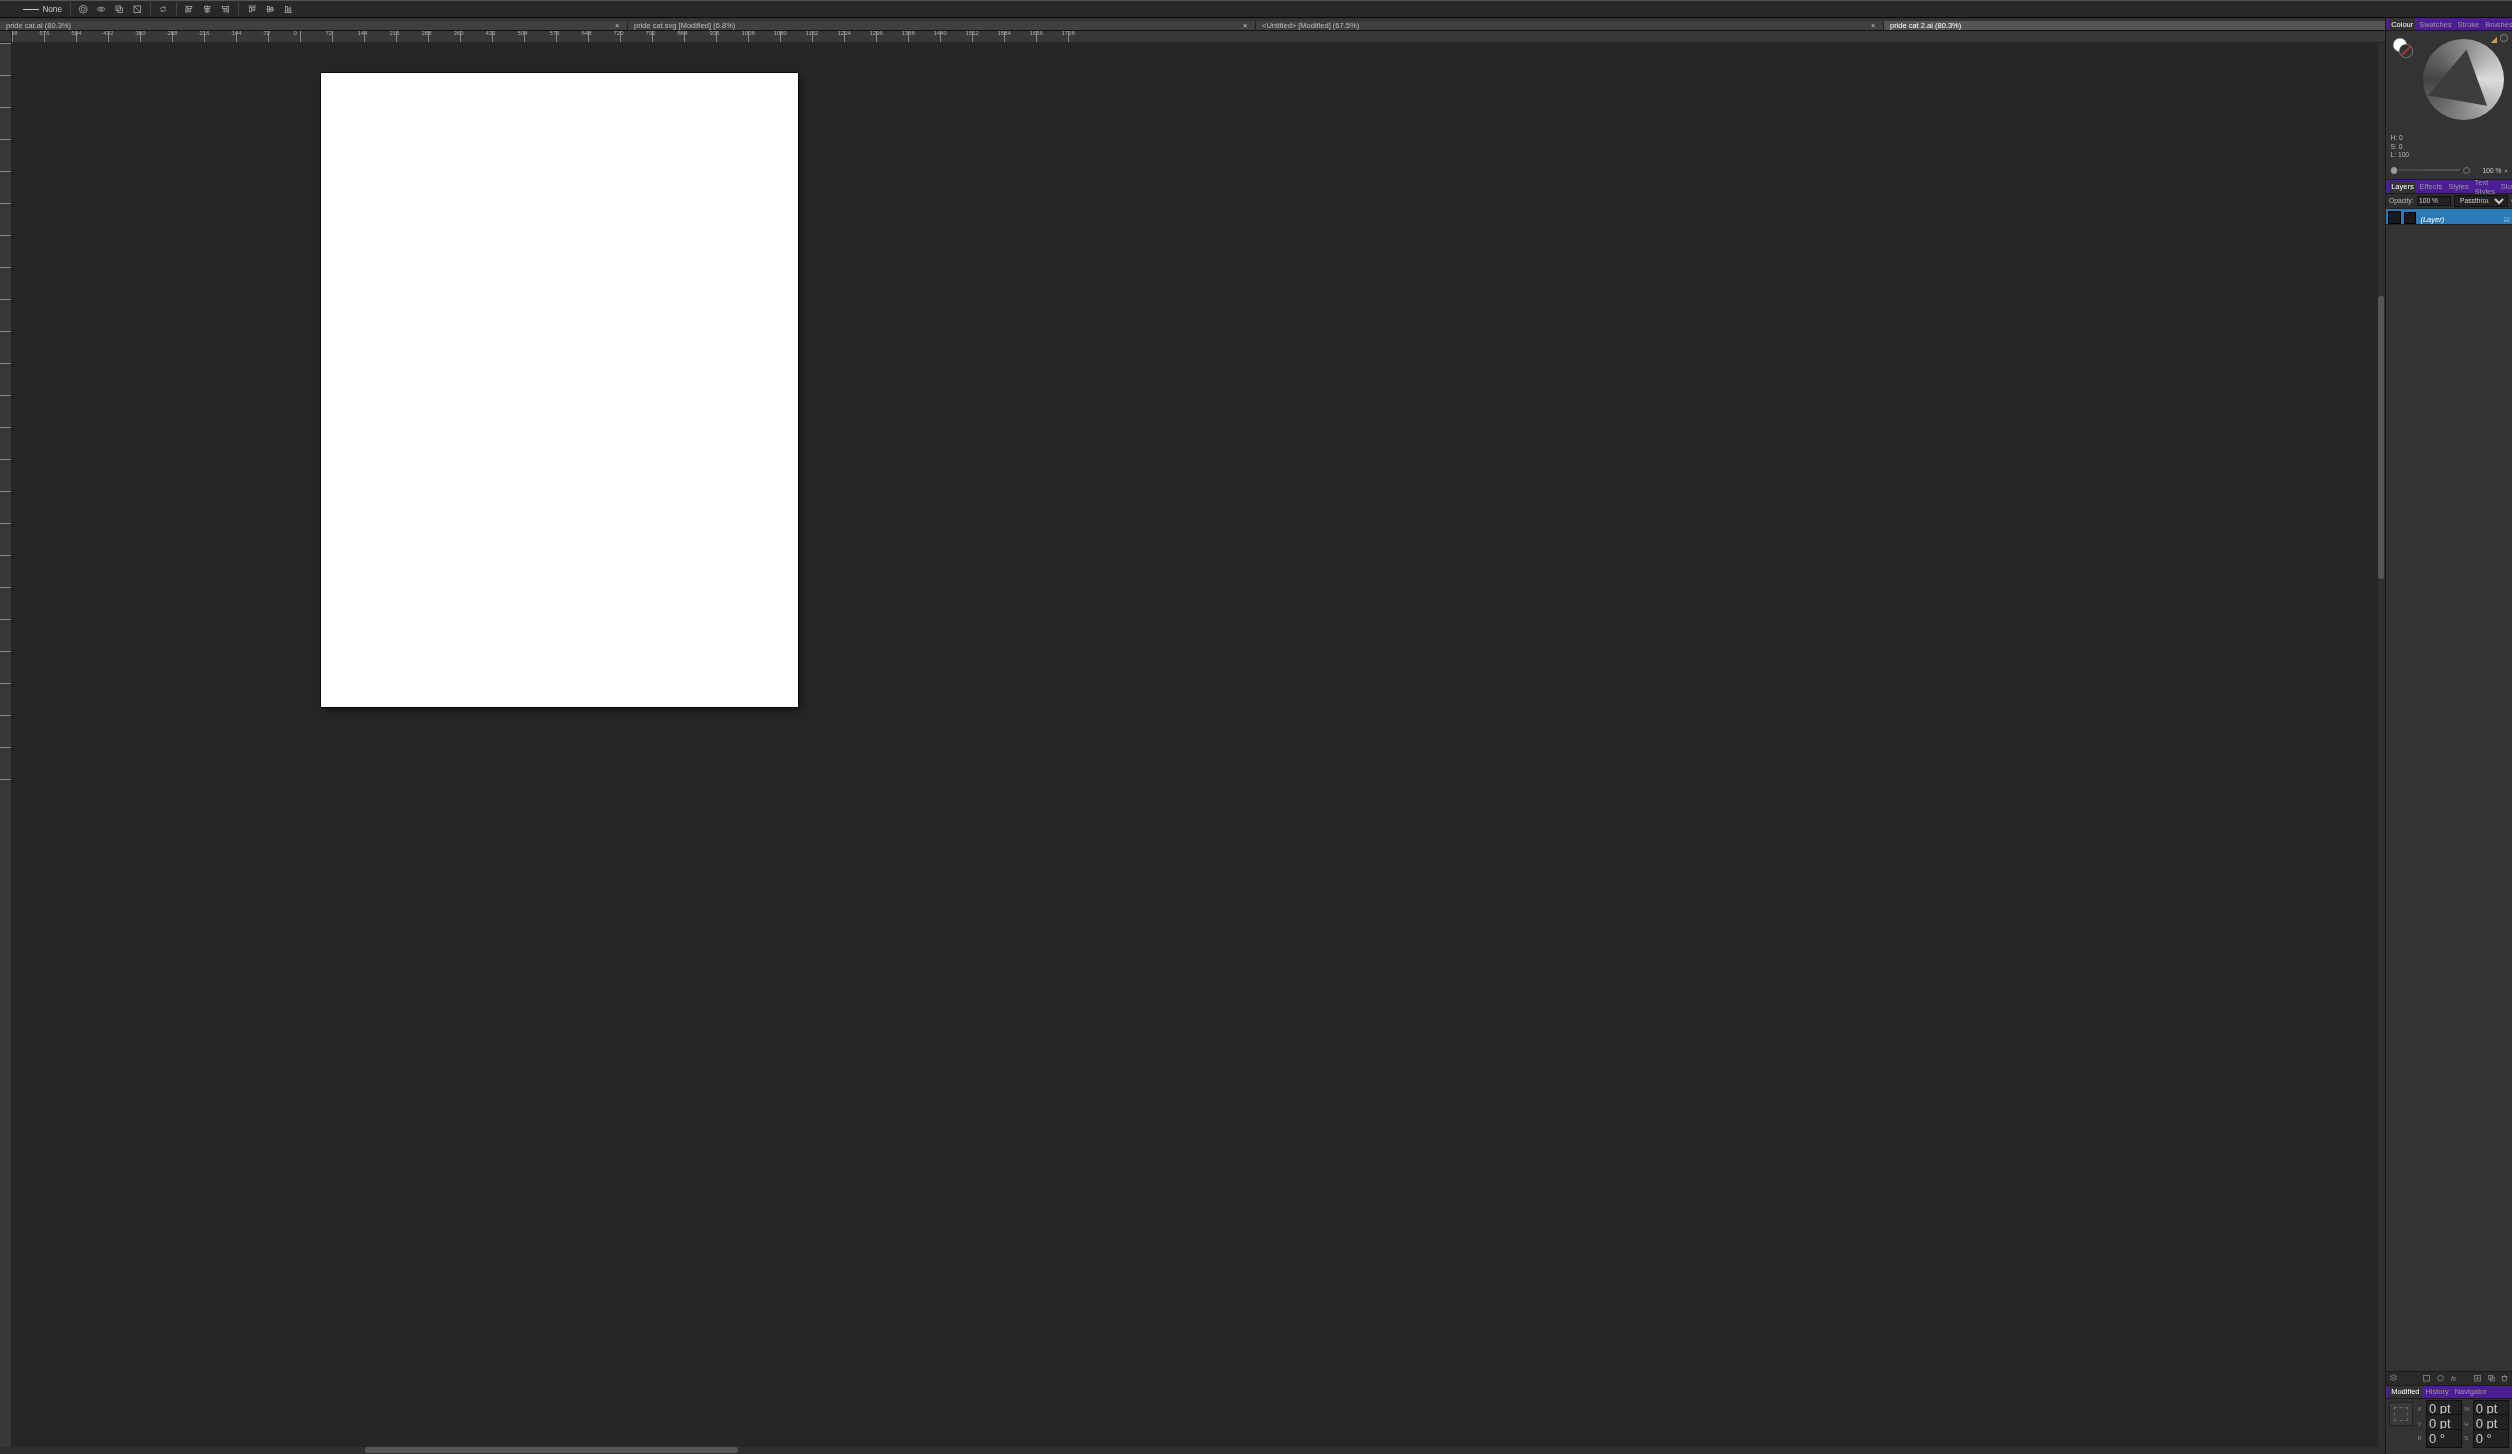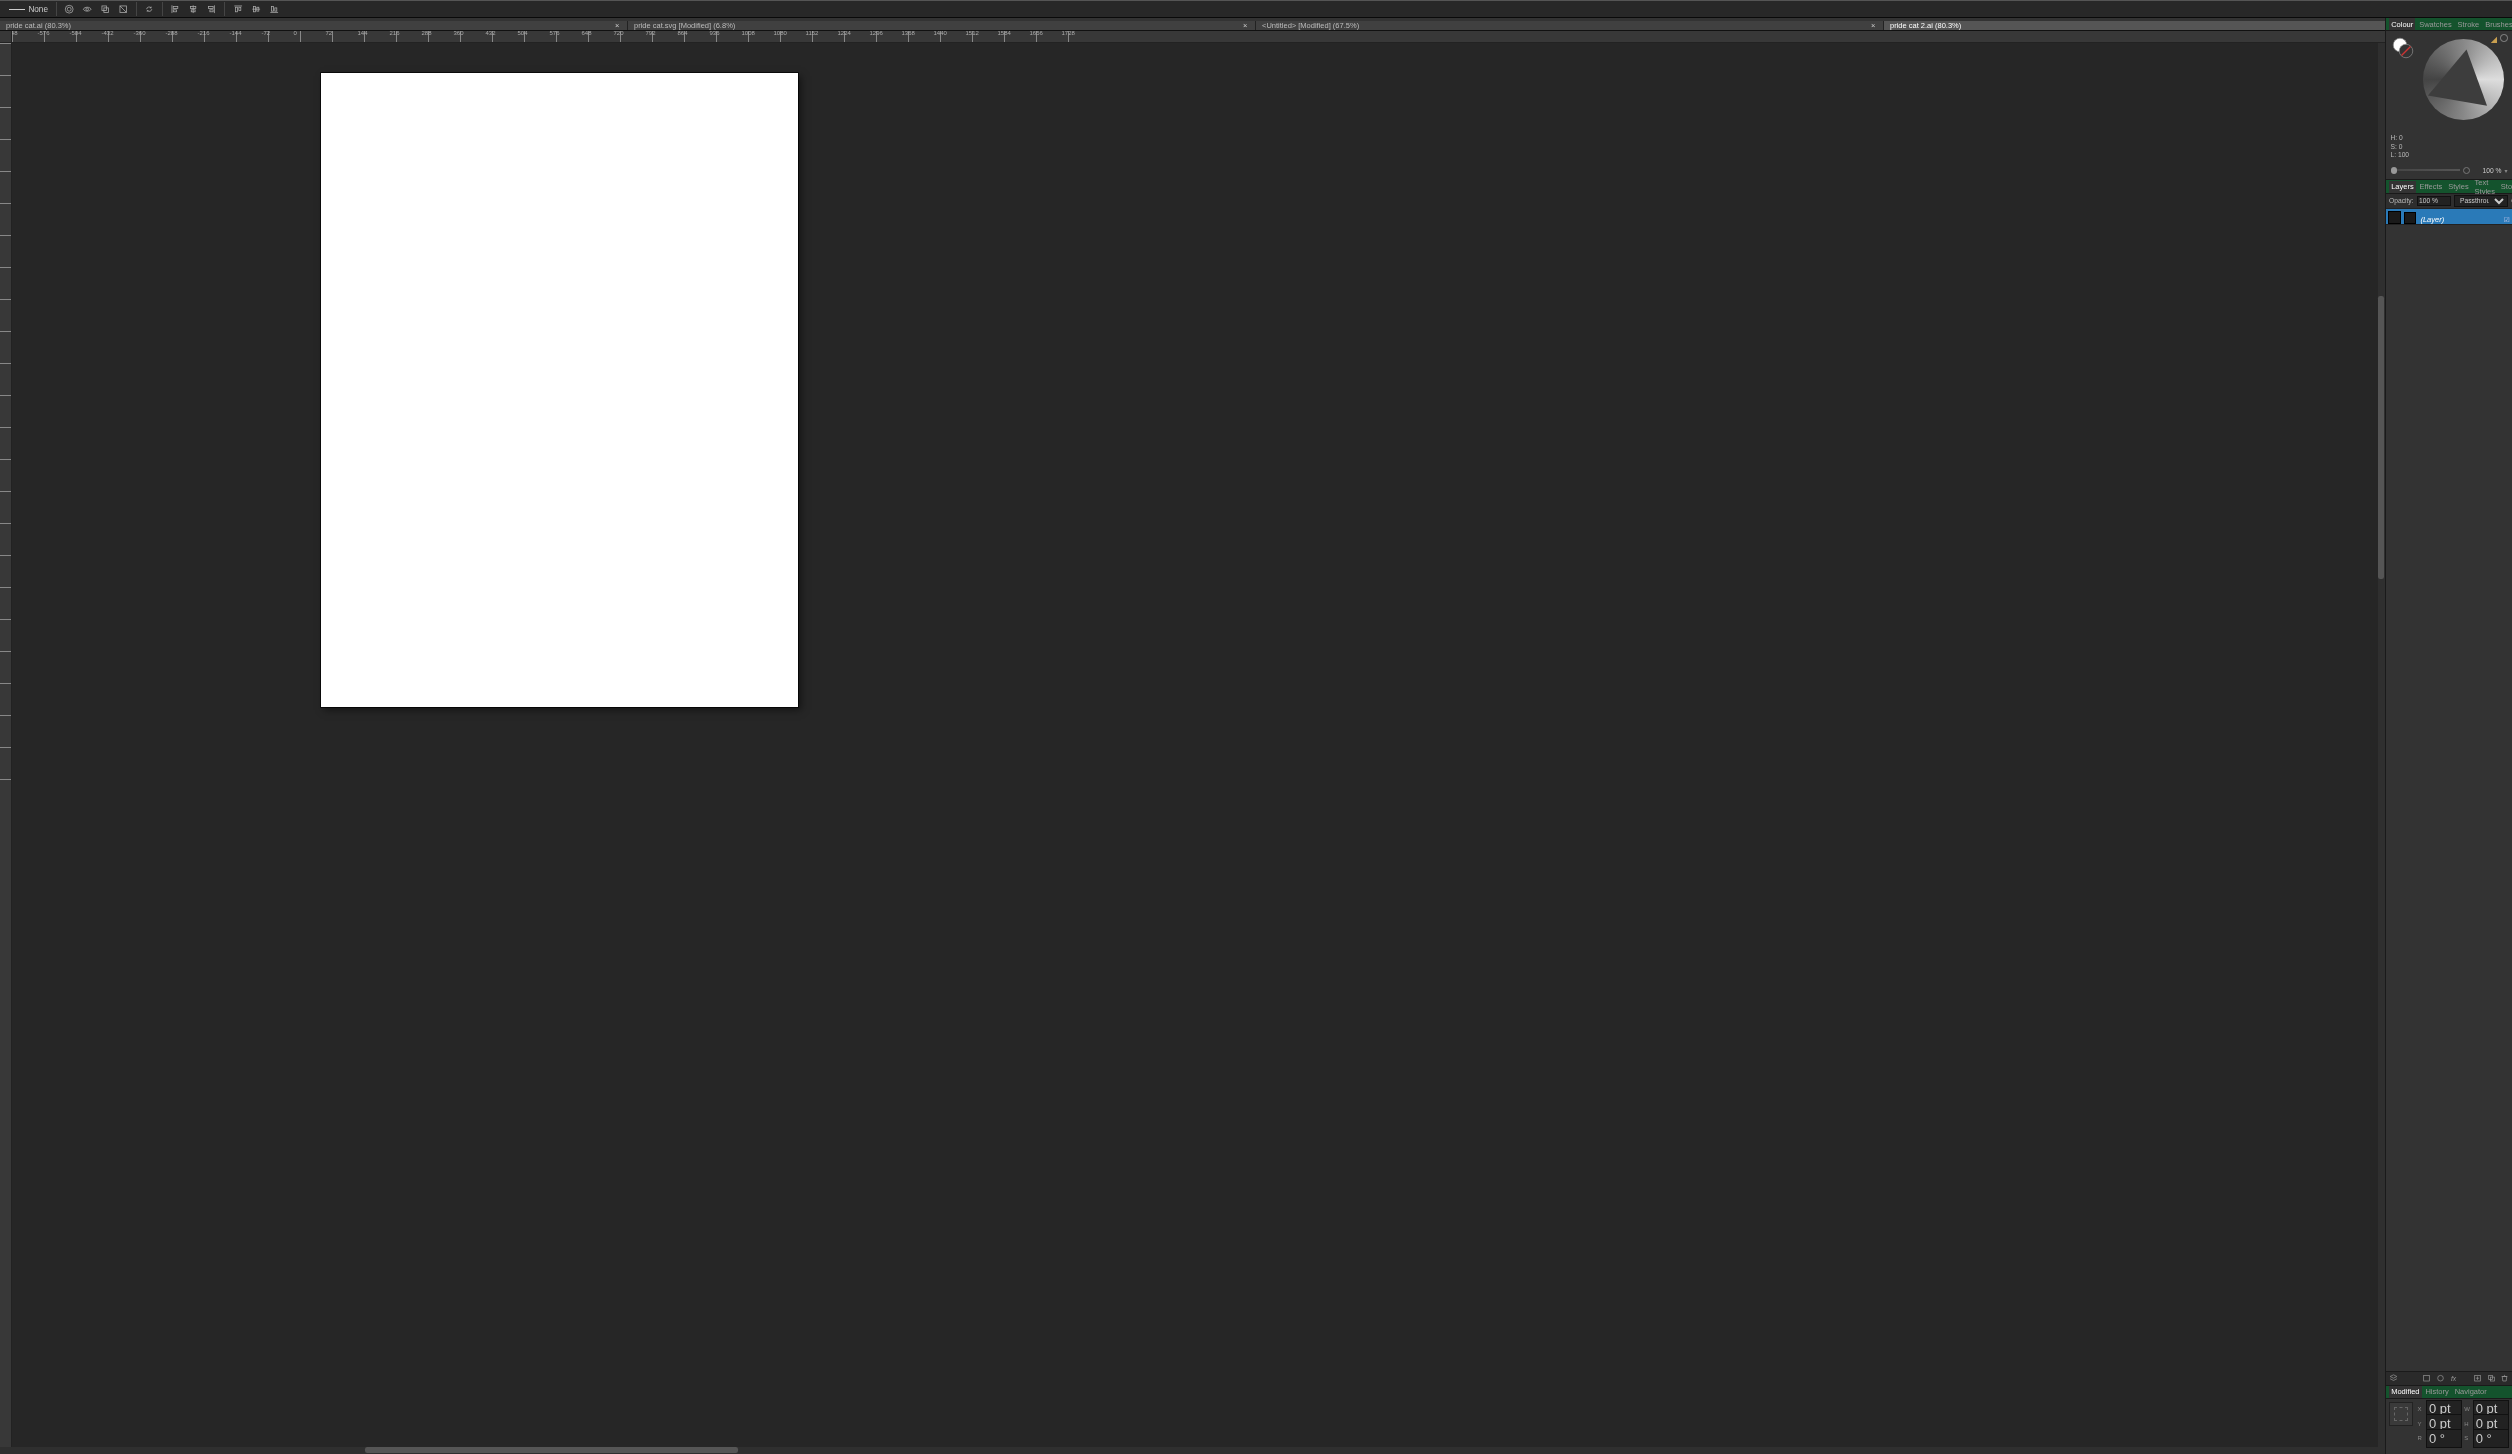--- a/index.html
+++ b/index.html
@@ -18,21 +18,21 @@
       font-size: 8.2px;
     }
     
     .top-toolbar {
       height: 18px;
       background: #282828;
       border-top: 0.7px solid #555;
       border-bottom: 0.7px solid #0a0a0a;
       display: flex;
       align-items: center;
-      padding: 0 6px;
+      padding: 0 20px;
       gap: 3px;
     }
     .tb-sep {
       width: 0.7px;
       height: 13.4px;
       background: #454545;
       margin: 0 2.2px;
     }
     .tb-icon {
       width: 15px;
@@ -216,21 +216,21 @@
       width: 127px;
       background: #333;
       border-left: 0.7px solid #1a1a1a;
       display: flex;
       flex-direction: column;
     }
     .panel-tabs {
       height: 13.4px;
       display: flex;
       align-items: center;
-      background: #14532d;
+      background: #4c1d95;
       border-bottom: 0.7px solid #1a1a1a;
       padding: 0 3px;
       gap: 1.5px;
       font-size: 7.5px;
     }
     .panel-tab {
       padding: 1.5px 2.2px;
       color: #999;
     }
     .panel-tab.active {

